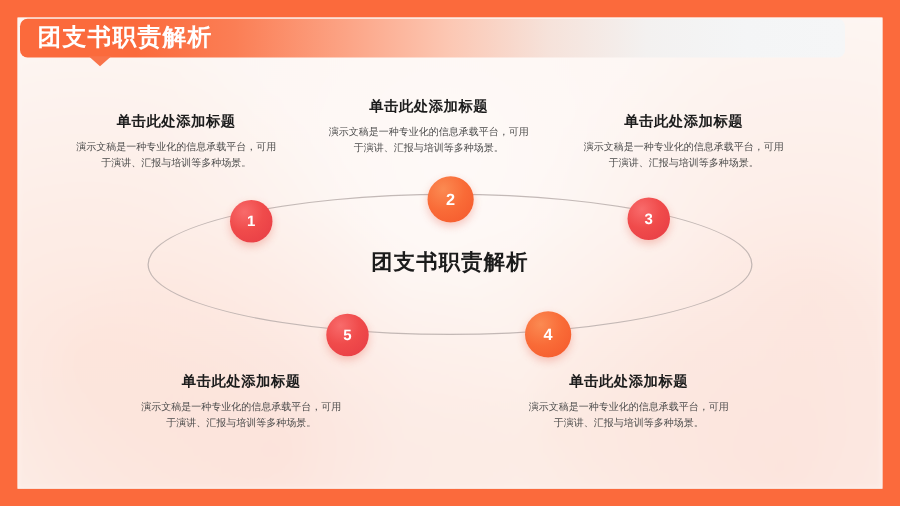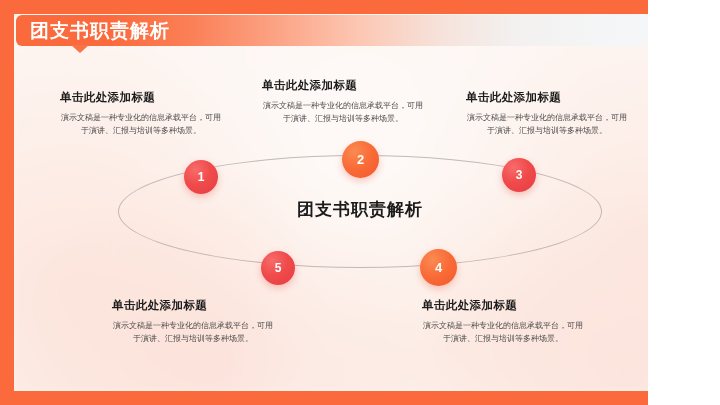--- a/index.html
+++ b/index.html
@@ -2,21 +2,21 @@
 <html><head>
 <meta charset="utf-8">
 <style>
   html, body {
     margin: 0;
     padding: 0;
     background: #ffffff;
   }
   .slide {
     position: relative;
-    width: 648px;
+    width: 720px;
     height: 405px;
     overflow: hidden;
     background: #FB6A3C;
     font-family: "Liberation Sans", "DejaVu Sans", sans-serif;
     text-decoration: underline;
   }
   
   .canvas {
     position: absolute;
     left: 14px;
@@ -139,20 +139,21 @@
 
   
   .tblock { position: absolute; }
   .tblock .t-title {
     font-size: 11.5px;
     font-weight: bold;
     color: #1c1c1c;
     letter-spacing: 0.4px;
     margin-bottom: 6px;
     white-space: nowrap;
+    text-align: center;
   }
   .tblock .t-body {
     font-size: 8px;
     line-height: 13px;
     color: #4a4a4a;
     width: 162px;
     text-align: center;
   }
   .blk-1 { left: 60px; top: 90px; }
   .blk-2 { left: 262px; top: 78px; }

